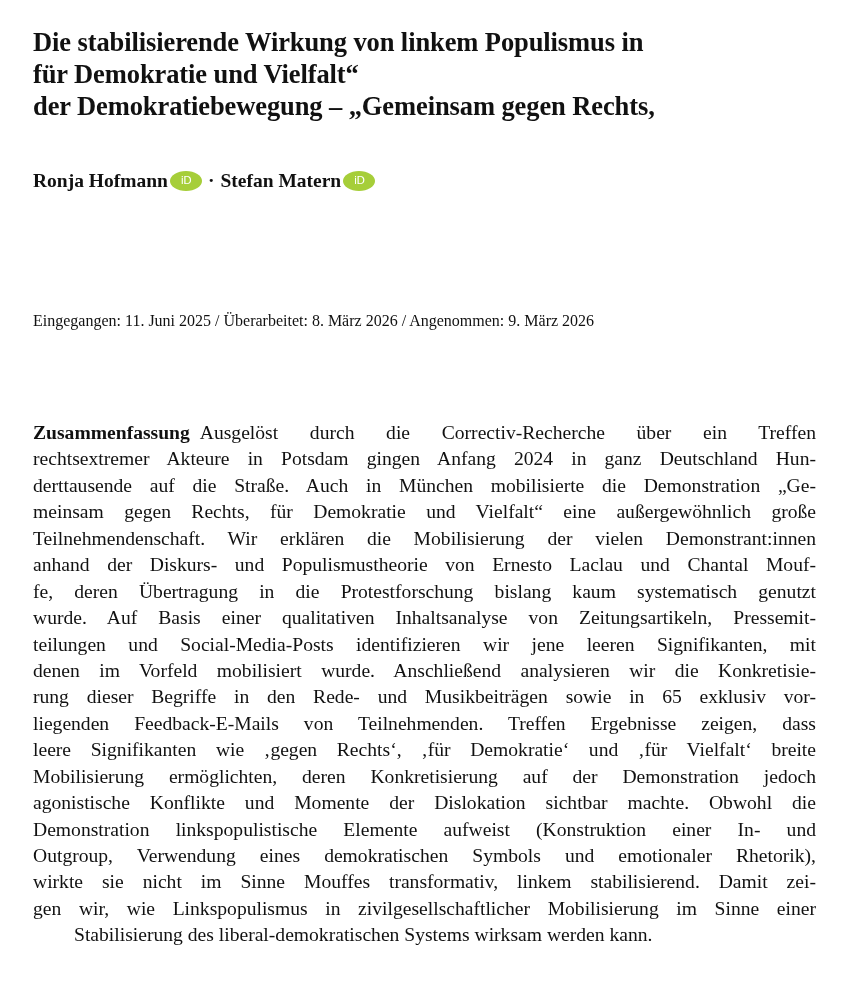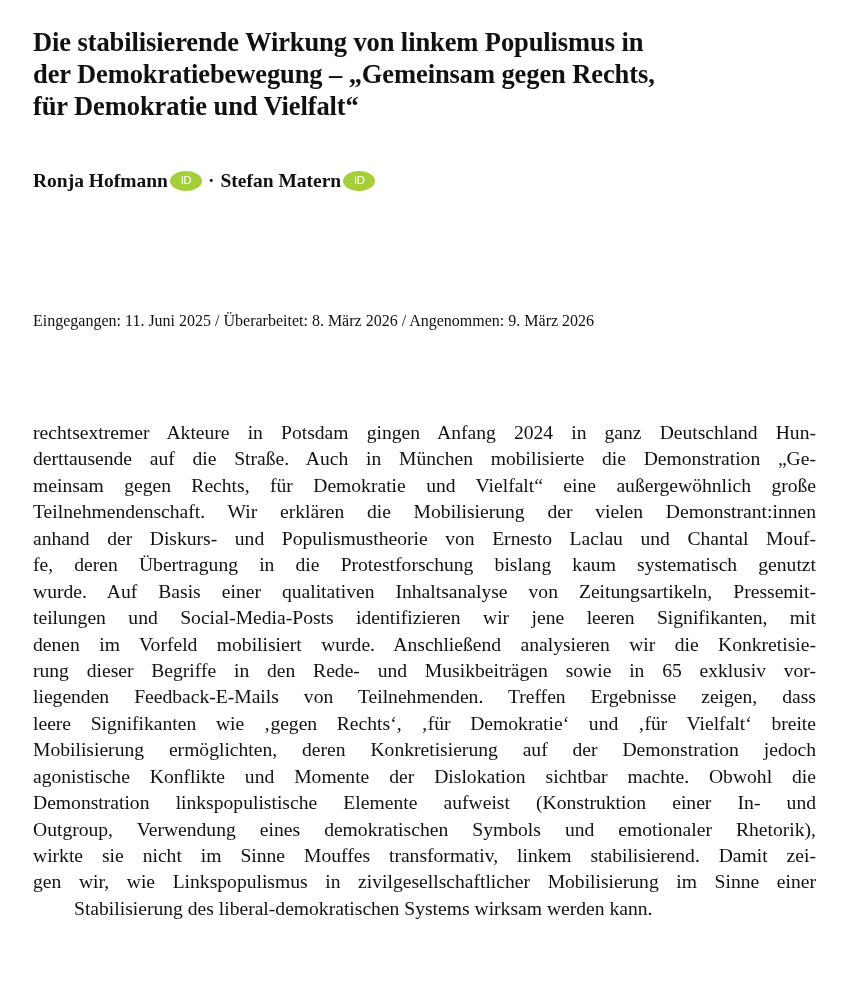--- a/index.html
+++ b/index.html
@@ -95,37 +95,41 @@
     .abstract .label {
       font-weight: bold;
       margin-right: 10px;
     }
   </style>
 </head>
 <body>
 
 <h1 class="title">
   <span class="tline">Die stabilisierende Wirkung von linkem Populismus in</span>
+  <span class="tline">für Demokratie und Vielfalt“</span>
   <span class="tline">der Demokratiebewegung – „Gemeinsam gegen Rechts,</span>
-  <span class="tline">für Demokratie und Vielfalt“</span>
 </h1>
 
 <div class="authors">
   <span>Ronja Hofmann</span>
   <span class="orcid" style="background: rgb(166, 206, 57);">iD</span>
   <span class="sep">·</span>
   <span>Stefan Matern</span>
   <span class="orcid" style="background: rgb(166, 206, 57);">iD</span>
 </div>
 
 <div class="meta">
   <span class="mline">Eingegangen: 11. Juni 2025 / Überarbeitet: 8. März 2026 / Angenommen: 9. März 2026</span>
 </div>
 
 <div class="abstract">
+  <span class="aline" style="display: flex;">
+      <span class="label">Zusammenfassung</span>
+      <span style="flex: 1 1 0%; text-align: justify; text-align-last: justify; display: block;">Ausgelöst durch die Correctiv-Recherche über ein Treffen</span>
+    </span>
   <span class="aline">rechtsextremer Akteure in Potsdam gingen Anfang 2024 in ganz Deutschland Hun-</span>
   <span class="aline">derttausende auf die Straße. Auch in München mobilisierte die Demonstration „Ge-</span>
   <span class="aline">meinsam gegen Rechts, für Demokratie und Vielfalt“ eine außergewöhnlich große</span>
   <span class="aline">Teilnehmendenschaft. Wir erklären die Mobilisierung der vielen Demonstrant:innen</span>
   <span class="aline">anhand der Diskurs- und Populismustheorie von Ernesto Laclau und Chantal Mouf-</span>
   <span class="aline">fe, deren Übertragung in die Protestforschung bislang kaum systematisch genutzt</span>
   <span class="aline">wurde. Auf Basis einer qualitativen Inhaltsanalyse von Zeitungsartikeln, Pressemit-</span>
   <span class="aline">teilungen und Social-Media-Posts identifizieren wir jene leeren Signifikanten, mit</span>
   <span class="aline">denen im Vorfeld mobilisiert wurde. Anschließend analysieren wir die Konkretisie-</span>
   <span class="aline">rung dieser Begriffe in den Rede- und Musikbeiträgen sowie in 65 exklusiv vor-</span>

